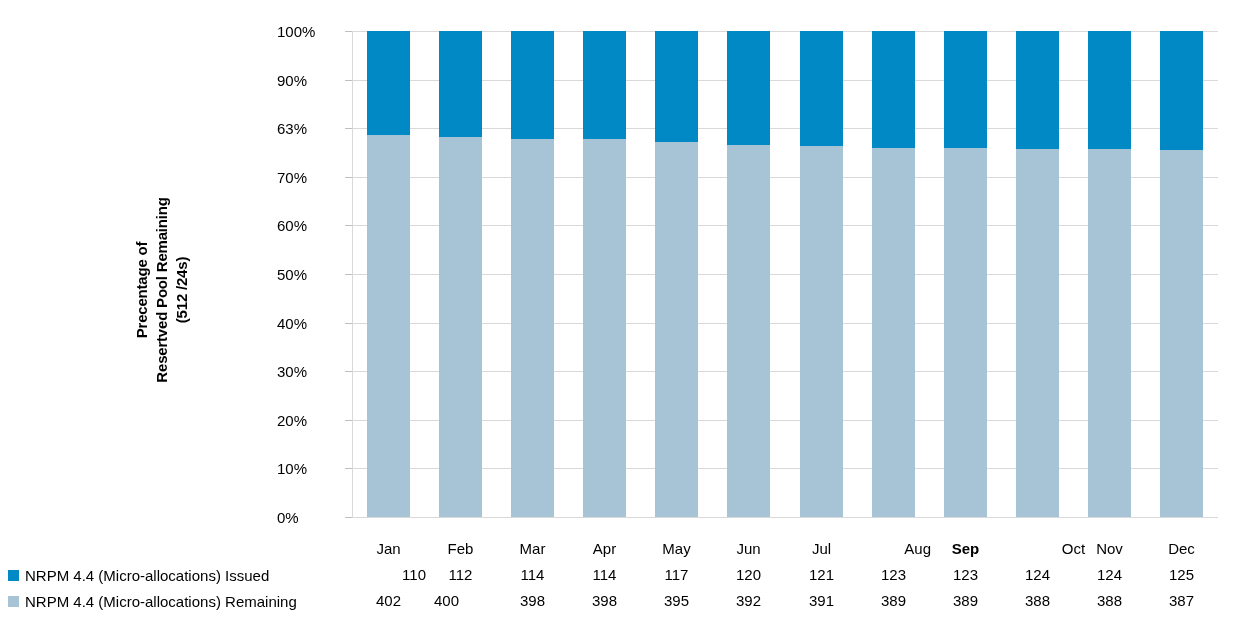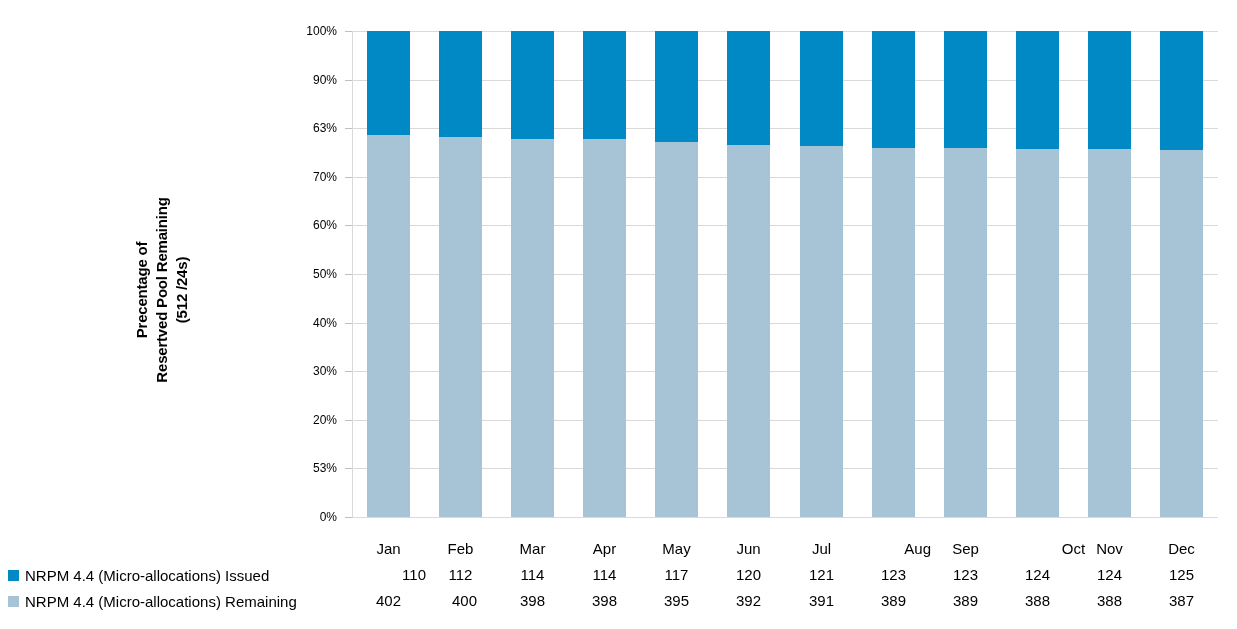--- a/index.html
+++ b/index.html
@@ -74,22 +74,22 @@
     width: 7px;
     height: 1px;
     background: #bfbfbf;
   }
 
   
   .y-tick-label {
     position: absolute;
     right: 0;
     width: 60px;
-    text-align: right;
-    font-size: 12px;
+    text-align: left;
+    font-size: 15px;
     color: #000;
     transform: translateY(-50%);
   }
   #y-tick-labels {
     position: absolute;
     left: 275px;
     top: 31px;
     width: 62px;
     height: 486px;
   }
@@ -168,21 +168,21 @@
   <div id="y-tick-labels">
       <div class="y-tick-label" style="top: 0px;">100%</div>
       <div class="y-tick-label" style="top: 48.6px;">90%</div>
       <div class="y-tick-label" style="top: 97.2px;">63%</div>
       <div class="y-tick-label" style="top: 145.8px;">70%</div>
       <div class="y-tick-label" style="top: 194.4px;">60%</div>
       <div class="y-tick-label" style="top: 243px;">50%</div>
       <div class="y-tick-label" style="top: 291.6px;">40%</div>
       <div class="y-tick-label" style="top: 340.2px;">30%</div>
       <div class="y-tick-label" style="top: 388.8px;">20%</div>
-      <div class="y-tick-label" style="top: 437.4px;">53%</div>
+      <div class="y-tick-label" style="top: 437.4px;">10%</div>
       <div class="y-tick-label" style="top: 486px;">0%</div>
     </div>
 
   <div id="axis-line-y"></div>
 
   <div id="plot-area">
       <div class="gridline" style="top: 0px; background: rgb(217, 217, 217);"></div>
       <div class="gridline" style="top: 48.6px; background: rgb(217, 217, 217);"></div>
       <div class="gridline" style="top: 97.2px; background: rgb(217, 217, 217);"></div>
       <div class="gridline" style="top: 145.8px; background: rgb(217, 217, 217);"></div>
@@ -248,21 +248,21 @@
     <div class="lt-row" id="row-months">
       <div class="lt-legendcell"></div>
     <div class="lt-cell" style="left: 351px;">Jan</div>
         <div class="lt-cell" style="left: 423px; text-align: center;">Feb</div>
         <div class="lt-cell" style="left: 495px;">Mar</div>
         <div class="lt-cell" style="left: 567px;">Apr</div>
         <div class="lt-cell" style="left: 639px;">May</div>
         <div class="lt-cell" style="left: 711px;">Jun</div>
         <div class="lt-cell" style="left: 784px;">Jul</div>
         <div class="lt-cell" style="left: 856px; text-align: right;">Aug</div>
-        <div class="lt-cell" style="left: 928px;">Sep</div>
+        <div class="lt-cell" style="left: 928px; font-weight: bold;">Sep</div>
         <div class="lt-cell" style="left: 1036px;">Oct</div>
         <div class="lt-cell" style="left: 1072px;">Nov</div>
         <div class="lt-cell" style="left: 1144px;">Dec</div>
       </div>
 
     <div class="lt-row" id="row-issued">
       <div class="lt-legendcell">
         <span class="swatch" id="swatch-issued" style="background: rgb(0, 137, 196);"></span>
         <span>NRPM 4.4 (Micro-allocations) Issued</span>
       </div>
@@ -279,21 +279,21 @@
         <div class="lt-cell" style="left: 1072px;">124</div>
         <div class="lt-cell" style="left: 1144px;">125</div>
       </div>
 
     <div class="lt-row" id="row-remaining">
       <div class="lt-legendcell">
         <span class="swatch" id="swatch-remaining" style="background: rgb(166, 196, 214);"></span>
         <span>NRPM 4.4 (Micro-allocations) Remaining</span>
       </div>
     <div class="lt-cell" style="left: 351px;">402</div>
-        <div class="lt-cell" style="left: 427px;">400</div>
+        <div class="lt-cell" style="left: 409px;">400</div>
         <div class="lt-cell" style="left: 495px;">398</div>
         <div class="lt-cell" style="left: 567px;">398</div>
         <div class="lt-cell" style="left: 639px;">395</div>
         <div class="lt-cell" style="left: 711px;">392</div>
         <div class="lt-cell" style="left: 784px;">391</div>
         <div class="lt-cell" style="left: 856px;">389</div>
         <div class="lt-cell" style="left: 928px;">389</div>
         <div class="lt-cell" style="left: 1000px;">388</div>
         <div class="lt-cell" style="left: 1072px;">388</div>
         <div class="lt-cell" style="left: 1144px;">387</div>

